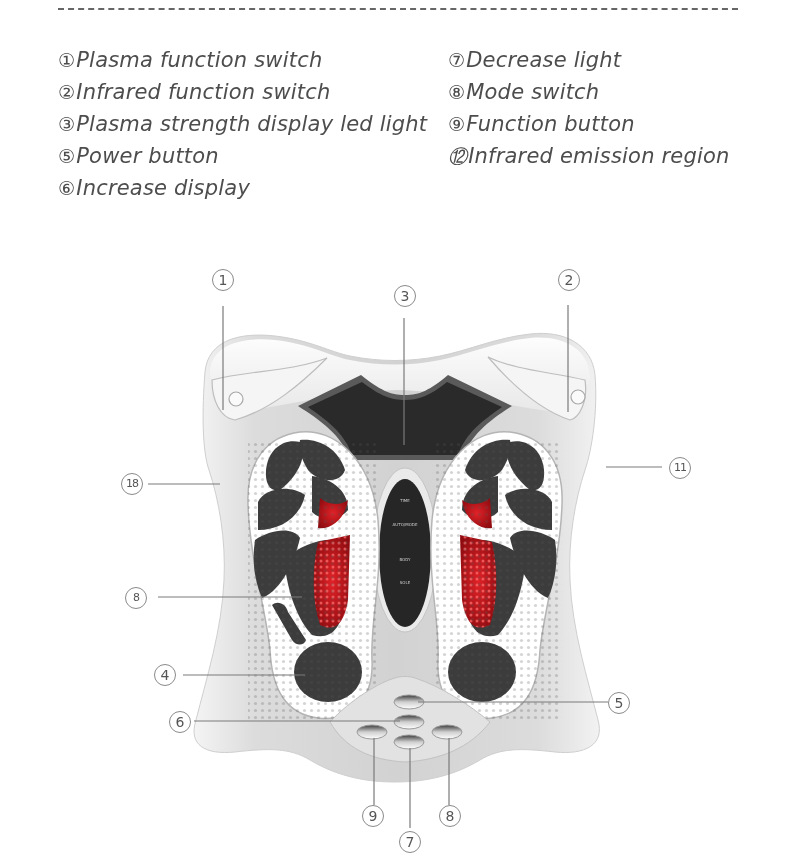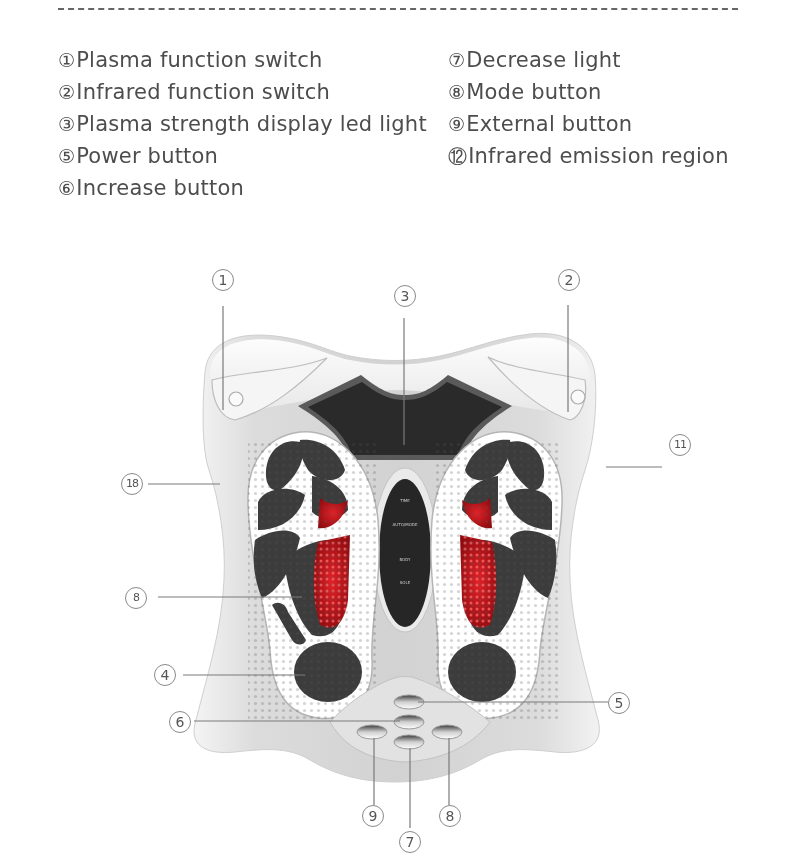--- a/index.html
+++ b/index.html
@@ -4,46 +4,46 @@
 <style>
   html, body { margin:0; padding:0; background:#ffffff; }
   body { width:790px; height:868px; position:relative; overflow:hidden;
          font-family:"DejaVu Sans","Liberation Sans",sans-serif; color:#4a4a4a; }
   .divider { position:absolute; left:58px; top:8px; width:680px; height:0;
              border-top:2px dashed #666; }
   .legend { position:absolute; top:46px; }
   .legend.col-left { left:58px; }
   .legend.col-right { left:448px; }
   .legend-item { height:32px; line-height:28px; font-size:21px; letter-spacing:0.2px;
-                 white-space:nowrap; color:#4d4d4d; }
+                 white-space:nowrap; color:#4d4d4d;font-style:italic; }
   .legend-num { font-size:19px; margin-right:1px; }
   .stage { position:absolute; left:0; top:0; width:790px; height:868px; }
   .callout { position:absolute; width:20px; height:20px; border:1.3px solid #8a8a8a; border-radius:50%;
              font-size:14px; line-height:20px; text-align:center; color:#555;
              background:#fff; font-family:"DejaVu Sans",sans-serif; }
   .callout.two { font-size:11px; letter-spacing:-1px; }
   svg { position:absolute; left:0; top:0; }
 </style>
 </head>
 <body>
 
 <div class="divider"></div>
 
 <div class="legend col-left">
   <div class="legend-item"><span class="legend-num">①</span><span>Plasma function switch</span></div>
   <div class="legend-item"><span class="legend-num">②</span><span>Infrared function switch</span></div>
   <div class="legend-item"><span class="legend-num">③</span><span>Plasma strength display led light</span></div>
   <div class="legend-item"><span class="legend-num">⑤</span><span>Power button</span></div>
-  <div class="legend-item"><span class="legend-num">⑥</span><span>Increase button</span></div>
+  <div class="legend-item"><span class="legend-num">⑥</span><span>Increase display</span></div>
 </div>
 
 <div class="legend col-right">
   <div class="legend-item"><span class="legend-num">⑦</span><span>Decrease light</span></div>
-  <div class="legend-item"><span class="legend-num">⑧</span><span>Mode button</span></div>
-  <div class="legend-item"><span class="legend-num">⑨</span><span>External button</span></div>
+  <div class="legend-item"><span class="legend-num">⑧</span><span>Mode switch</span></div>
+  <div class="legend-item"><span class="legend-num">⑨</span><span>Function button</span></div>
   <div class="legend-item"><span class="legend-num">⑫</span><span>Infrared emission region</span></div>
 </div>
 
 <div class="stage">
   <svg width="790" height="868" viewBox="0 0 790 868">
     <defs>
       <linearGradient id="bodyGrad" x1="0" y1="0" x2="1" y2="0">
         <stop offset="0" stop-color="#f4f4f4"></stop>
         <stop offset="0.15" stop-color="#dcdcdc"></stop>
         <stop offset="0.5" stop-color="#d2d2d2"></stop>
@@ -152,20 +152,20 @@
   <div class="callout" style="left:212px;top:269px;">1</div>
   <div class="callout" style="left:558px;top:269px;">2</div>
   <div class="callout" style="left:394px;top:285px;">3</div>
   <div class="callout" style="left:154px;top:664px;">4</div>
   <div class="callout" style="left:608px;top:692px;">5</div>
   <div class="callout" style="left:169px;top:711px;">6</div>
   <div class="callout" style="left:399px;top:831px;">7</div>
   <div class="callout" style="left:439px;top:805px;">8</div>
   <div class="callout" style="left:362px;top:805px;">9</div>
   <div class="callout two" style="left:121px;top:473px;">18</div>
-  <div class="callout two" style="left:669px;top:434px;">11</div>
+  <div class="callout two" style="left:669px;top:457px;">11</div>
   <div class="callout two" style="left:125px;top:587px;">8</div>
 
   <div style="position:absolute;left:385px;top:498px;width:40px;text-align:center;font-size:4px;color:#cfcfcf;">TIME</div>
   <div style="position:absolute;left:385px;top:522px;width:40px;text-align:center;font-size:4px;color:#cfcfcf;">AUTO/MODE</div>
   <div style="position:absolute;left:385px;top:557px;width:40px;text-align:center;font-size:4px;color:#cfcfcf;">BODY</div>
   <div style="position:absolute;left:385px;top:580px;width:40px;text-align:center;font-size:4px;color:#cfcfcf;">SOLE</div>
 </div>
 
 </body></html>

